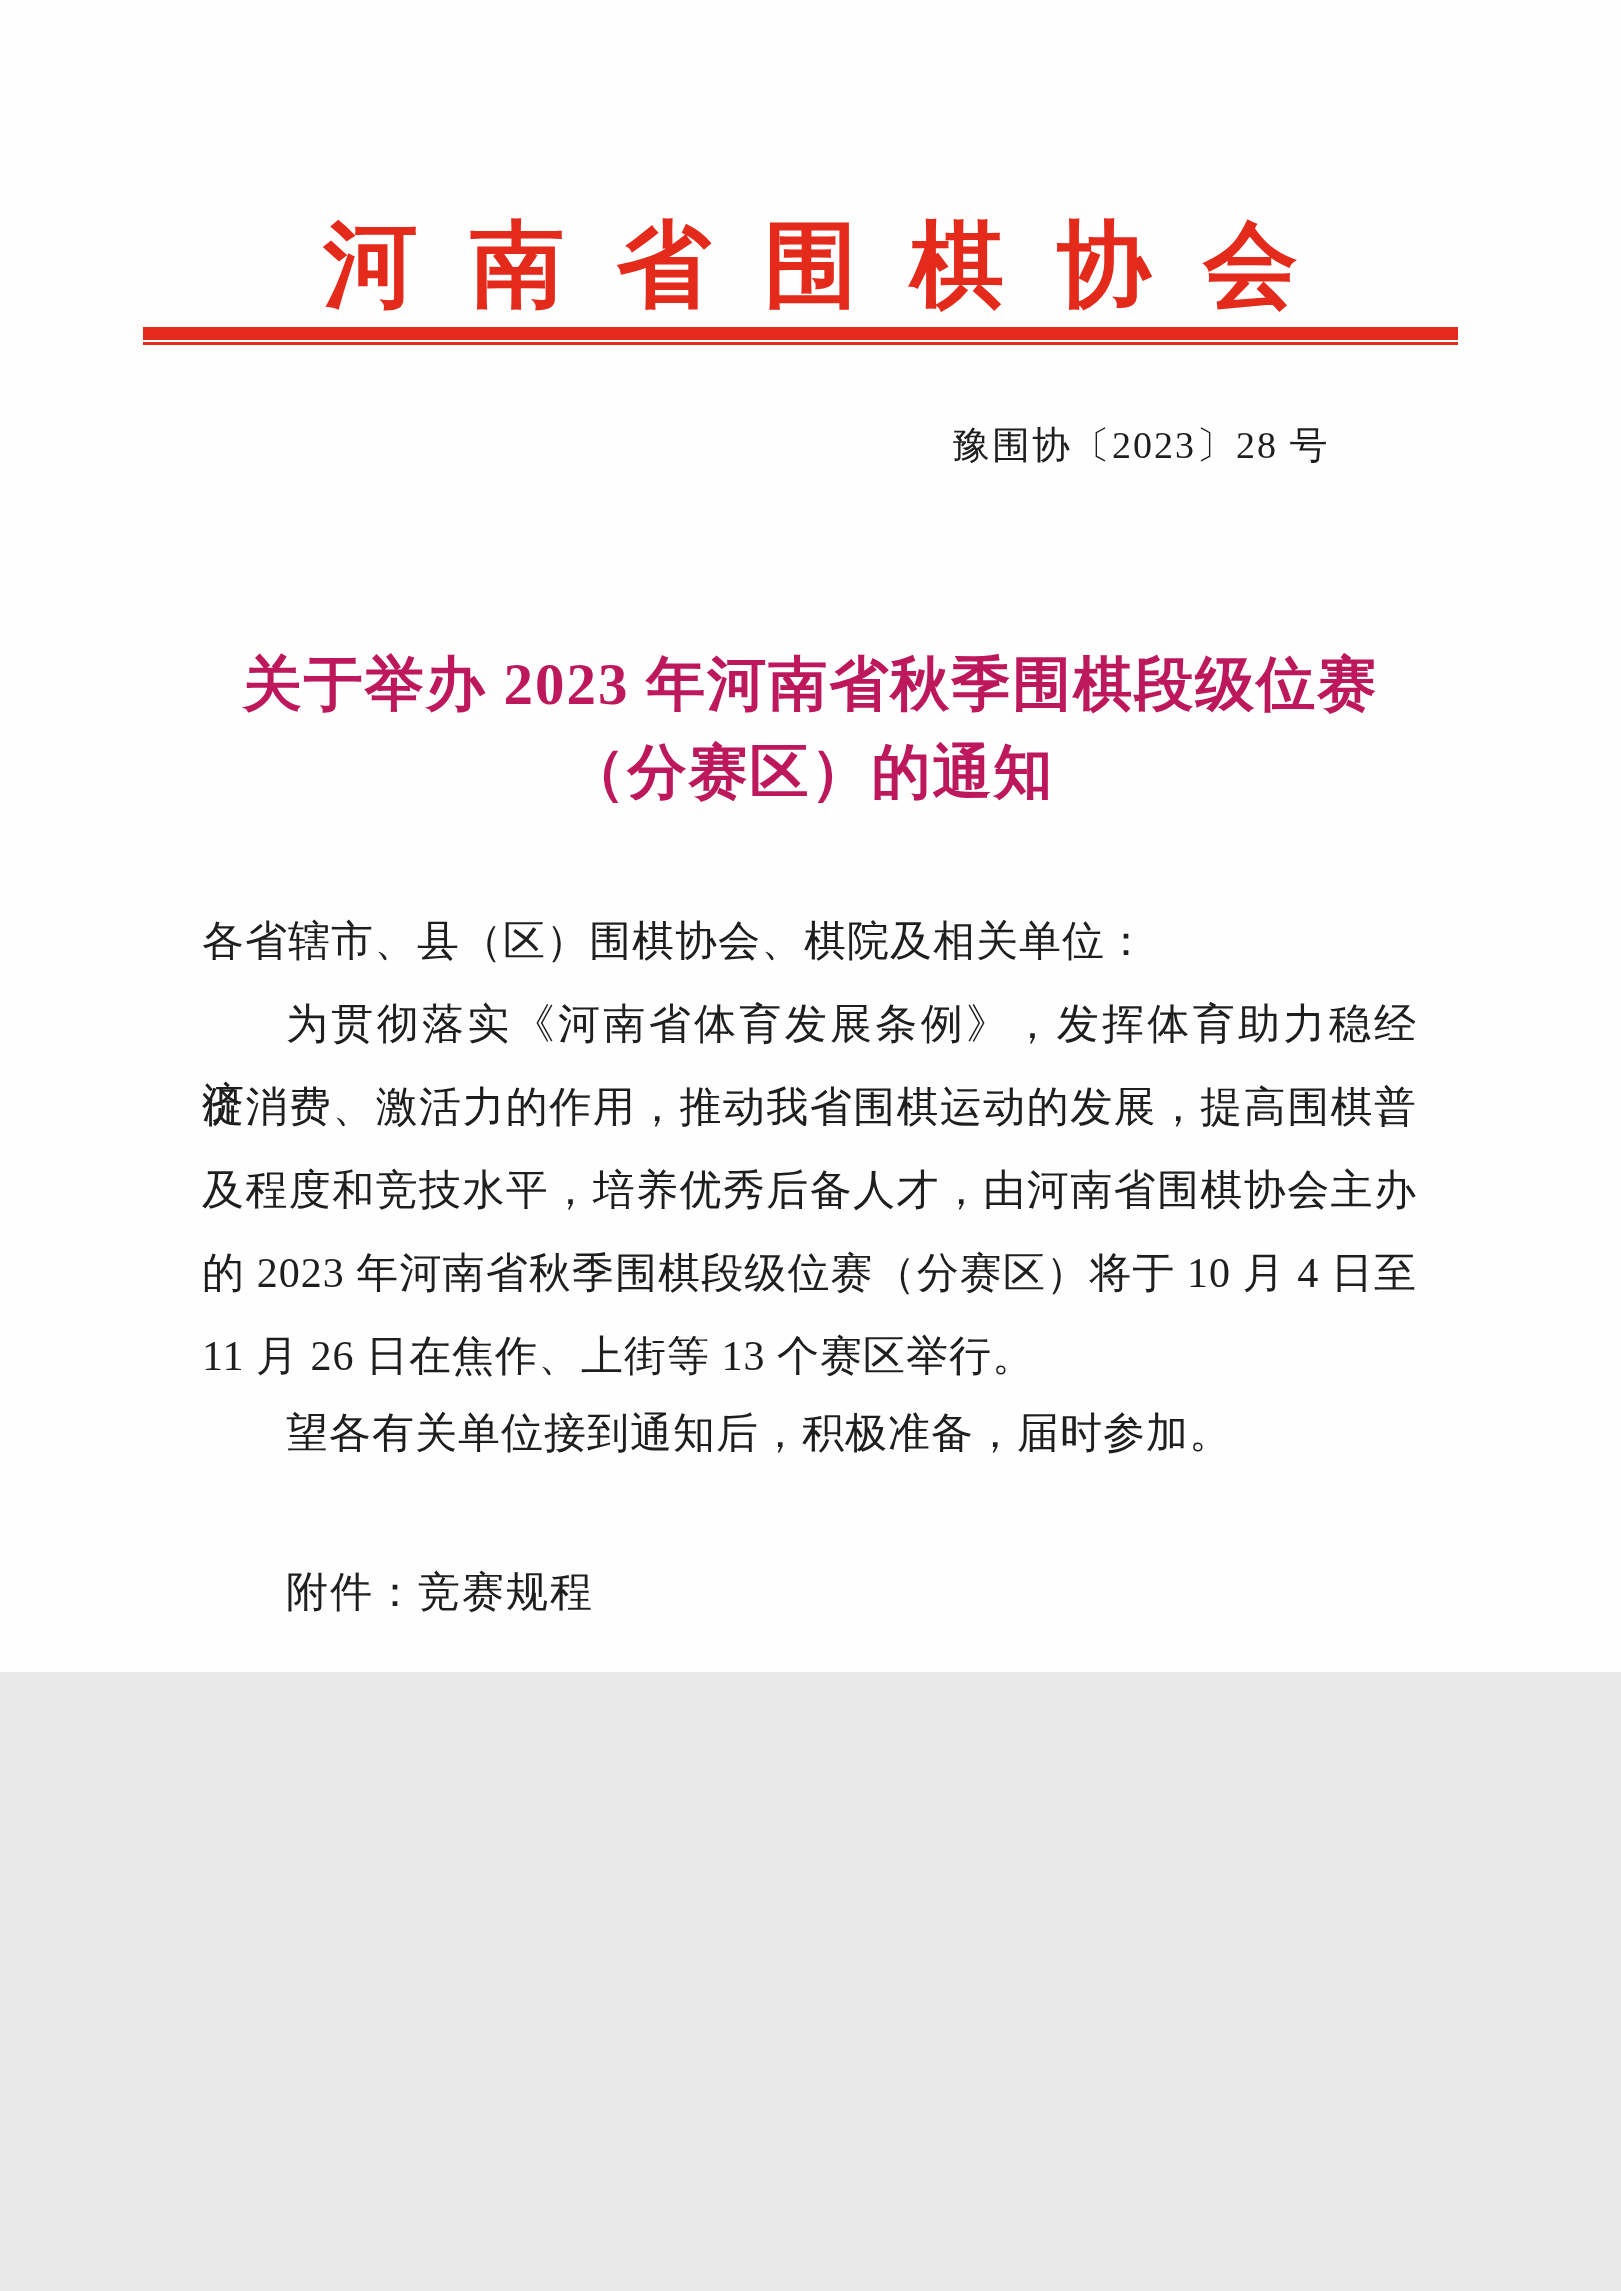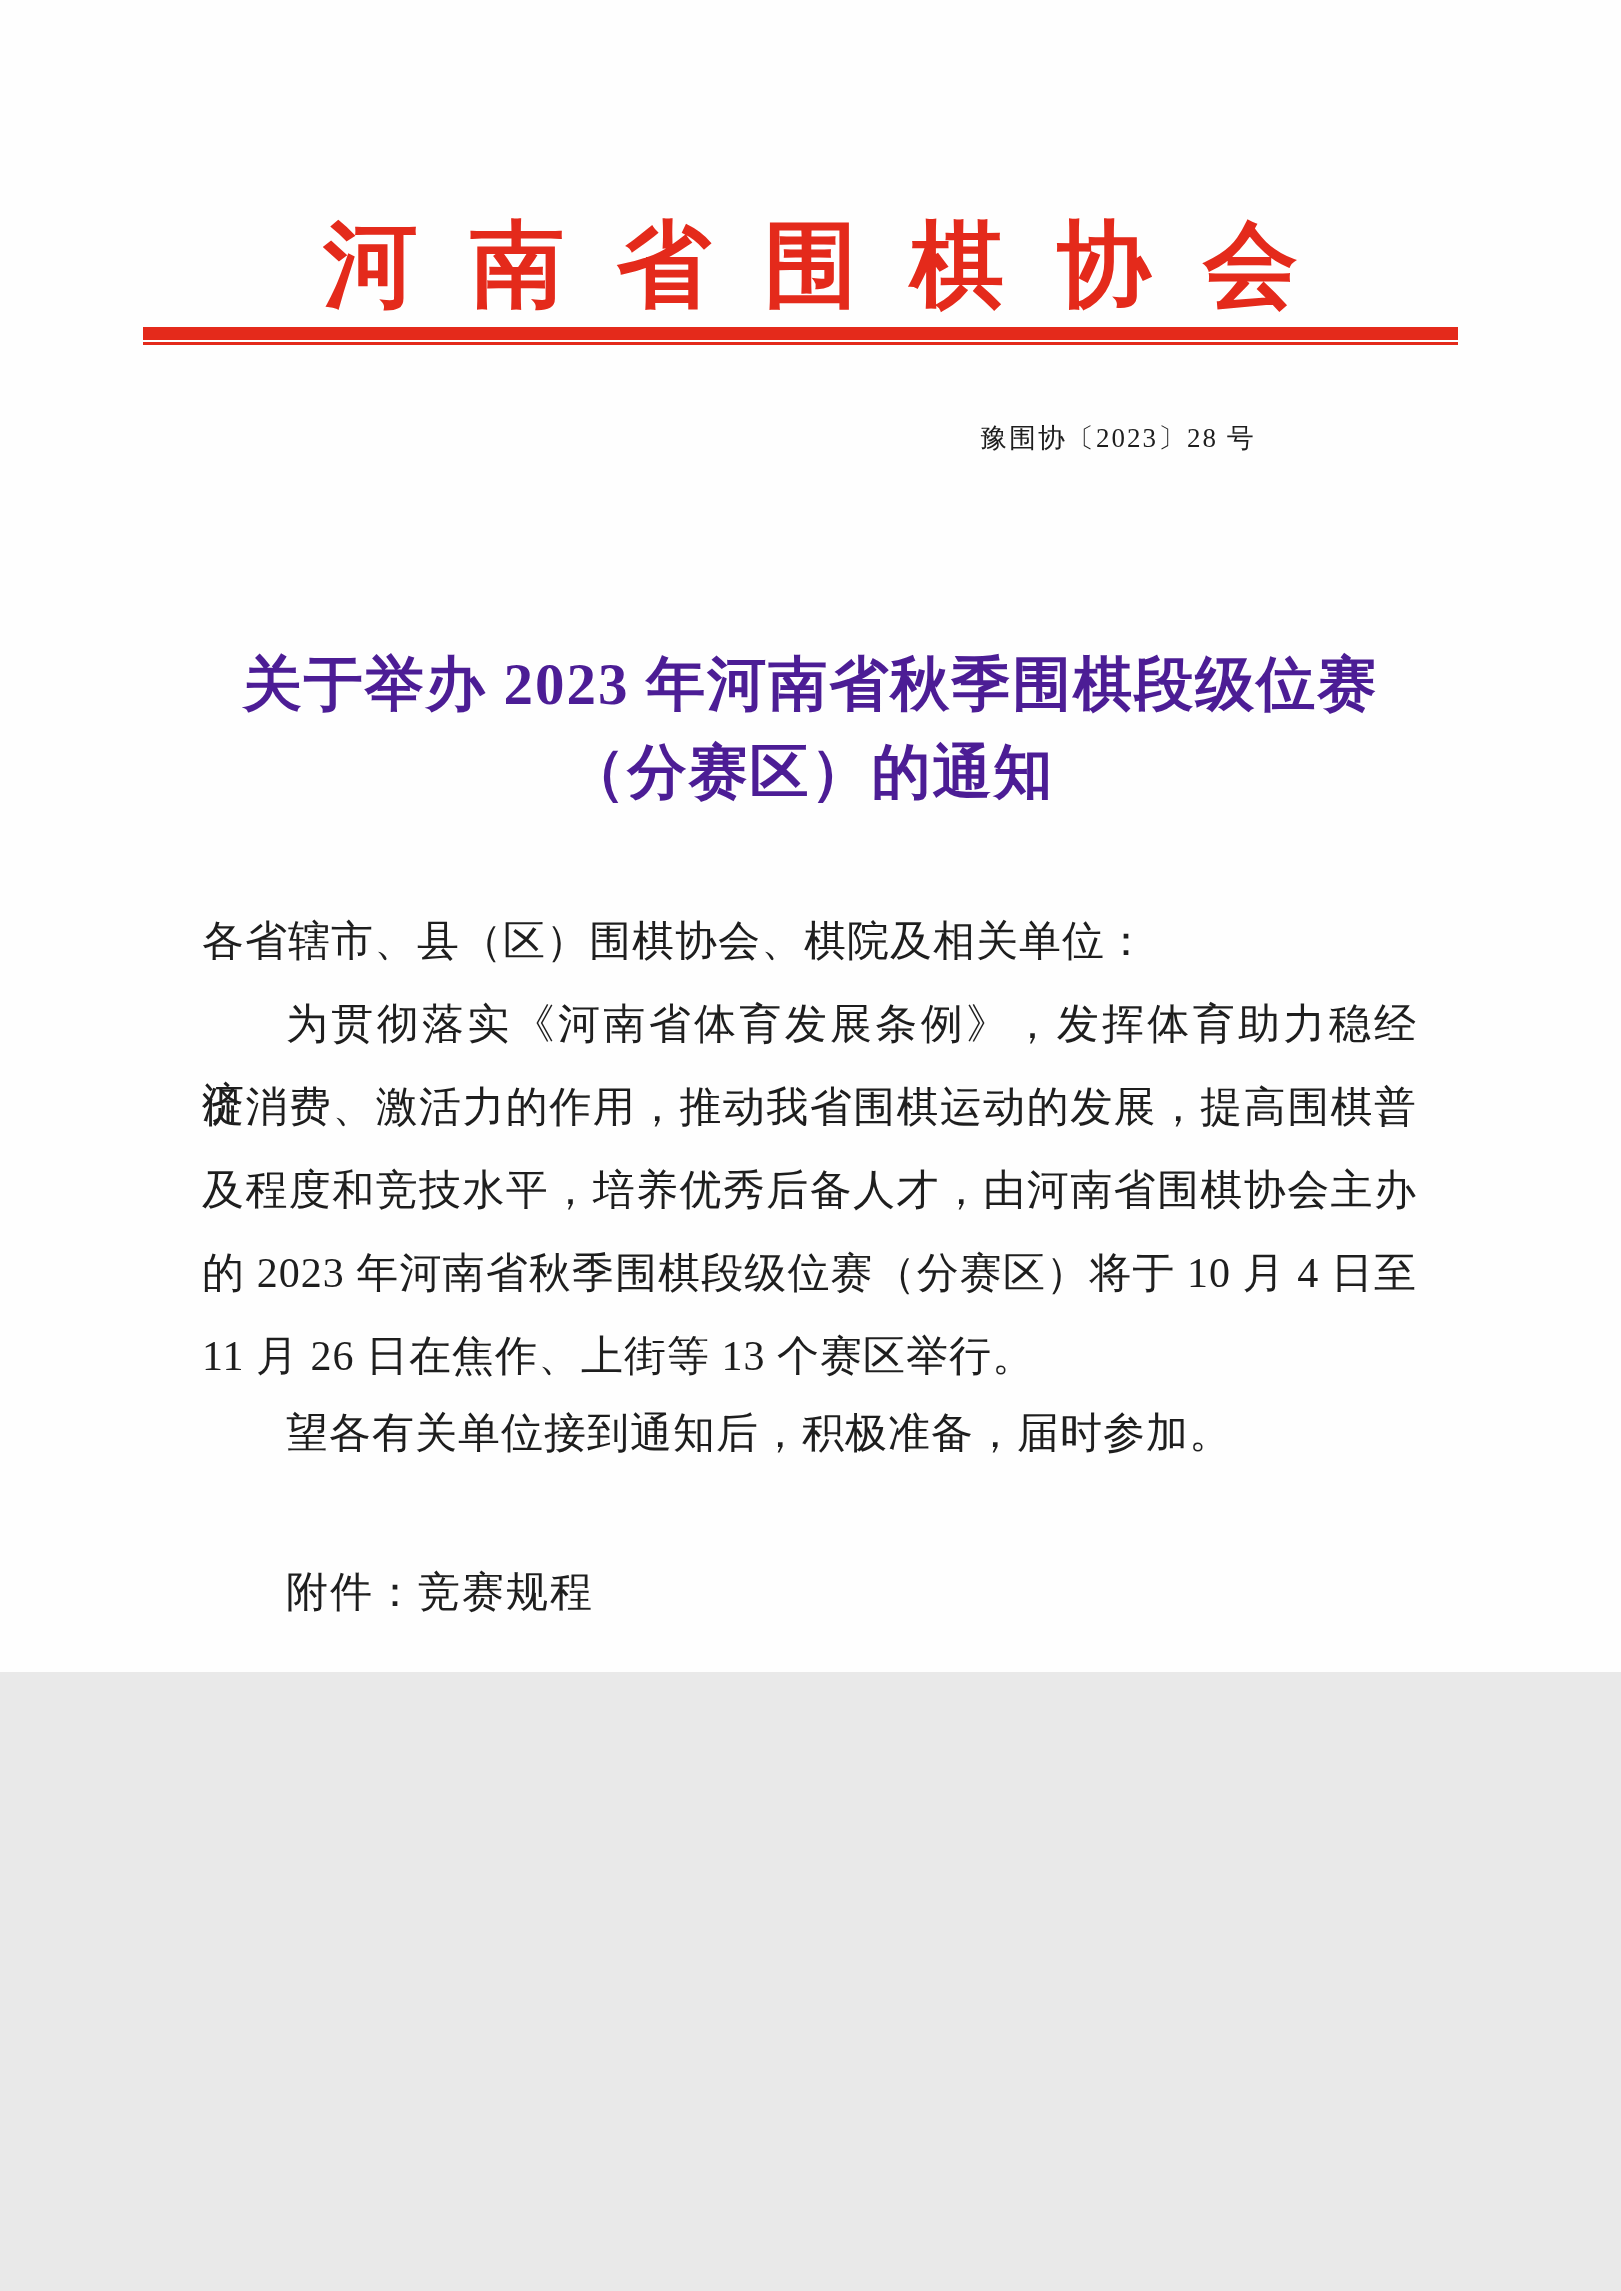--- a/index.html
+++ b/index.html
@@ -23,28 +23,28 @@
   .rule{position:absolute;left:143px;width:1315px;}
   .rule-top{top:327px;}
   .rule-bottom{top:2117px;}
   .rule .thick{height:12.7px;background:#e42a1b;}
   .rule .thin{height:2.9px;background:#e42a1b;}
   .rule-top .gap{height:2px;}
   .rule-bottom .thin{height:3.9px;}
   .rule-bottom .gap{height:3.9px;}
   
   .doc-number{
-    position:absolute;top:420px;left:980px;
-    font-size:27px;letter-spacing:2px;white-space:nowrap;
+    position:absolute;top:420px;left:952px;
+    font-size:38px;letter-spacing:2px;white-space:nowrap;
   }
   
   .doc-title{
     position:absolute;left:0;width:100%;
     text-align:center;font-weight:700;font-size:59px;
-    letter-spacing:2px;line-height:1;color:#4c1d95;
+    letter-spacing:2px;line-height:1;color:#be185d;
   }
   .doc-title.l1{top:655px;}
   .doc-title.l2{top:743px;}
   
   .body-block{position:absolute;left:202px;width:1215px;font-size:42px;}
   .salutation{top:913px;letter-spacing:1px;white-space:nowrap;}
   .para1{top:985px;}
   .body-line{
     height:83px;line-height:79px;
     text-align:justify;text-align-last:justify;

